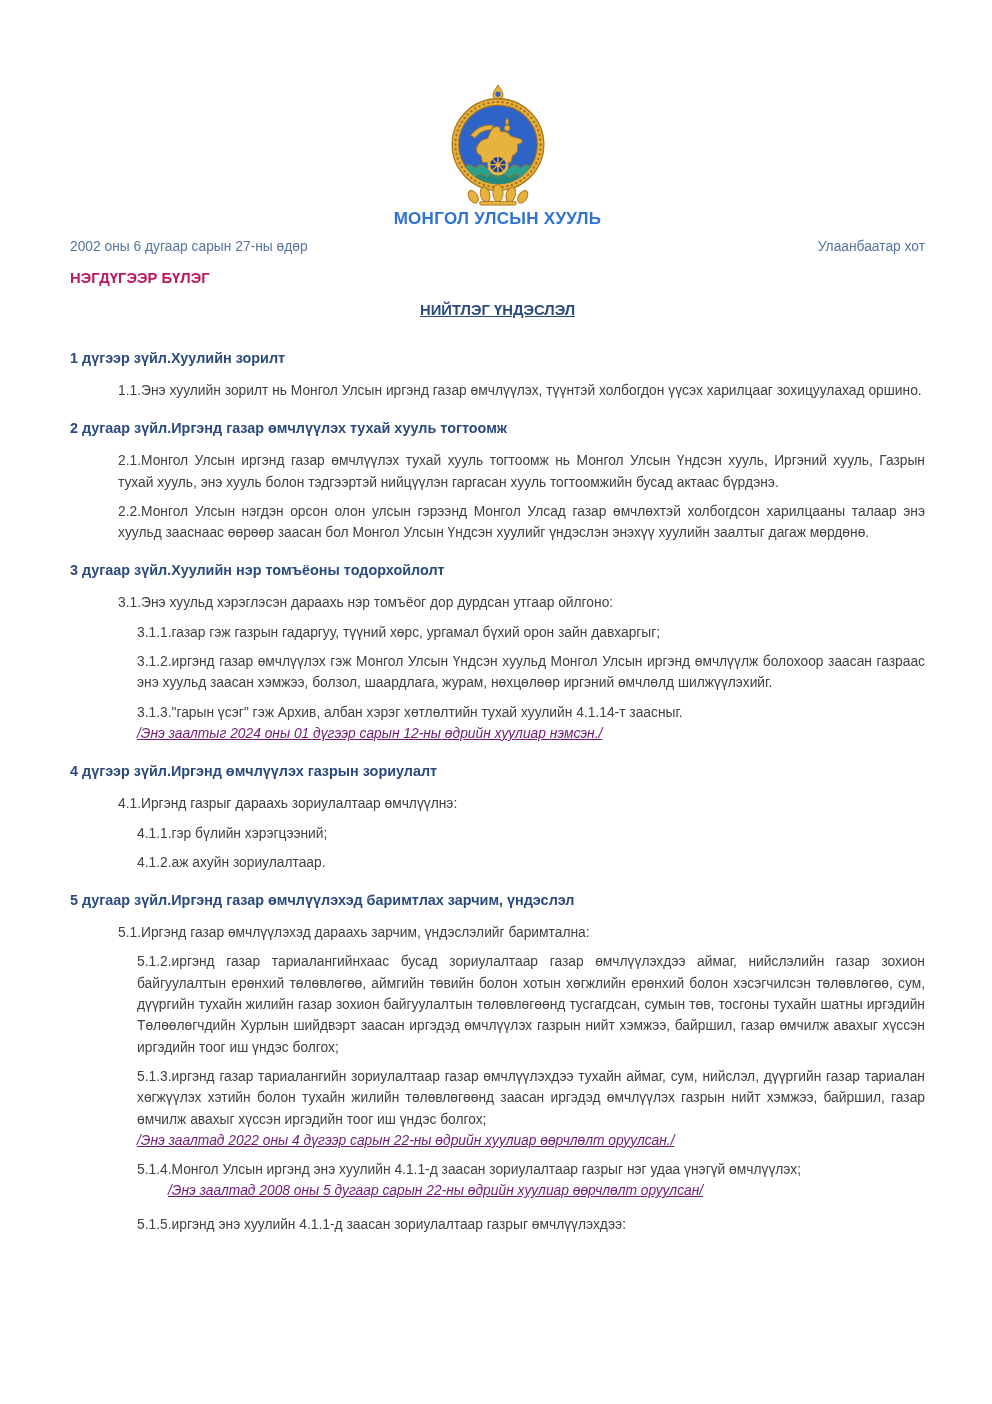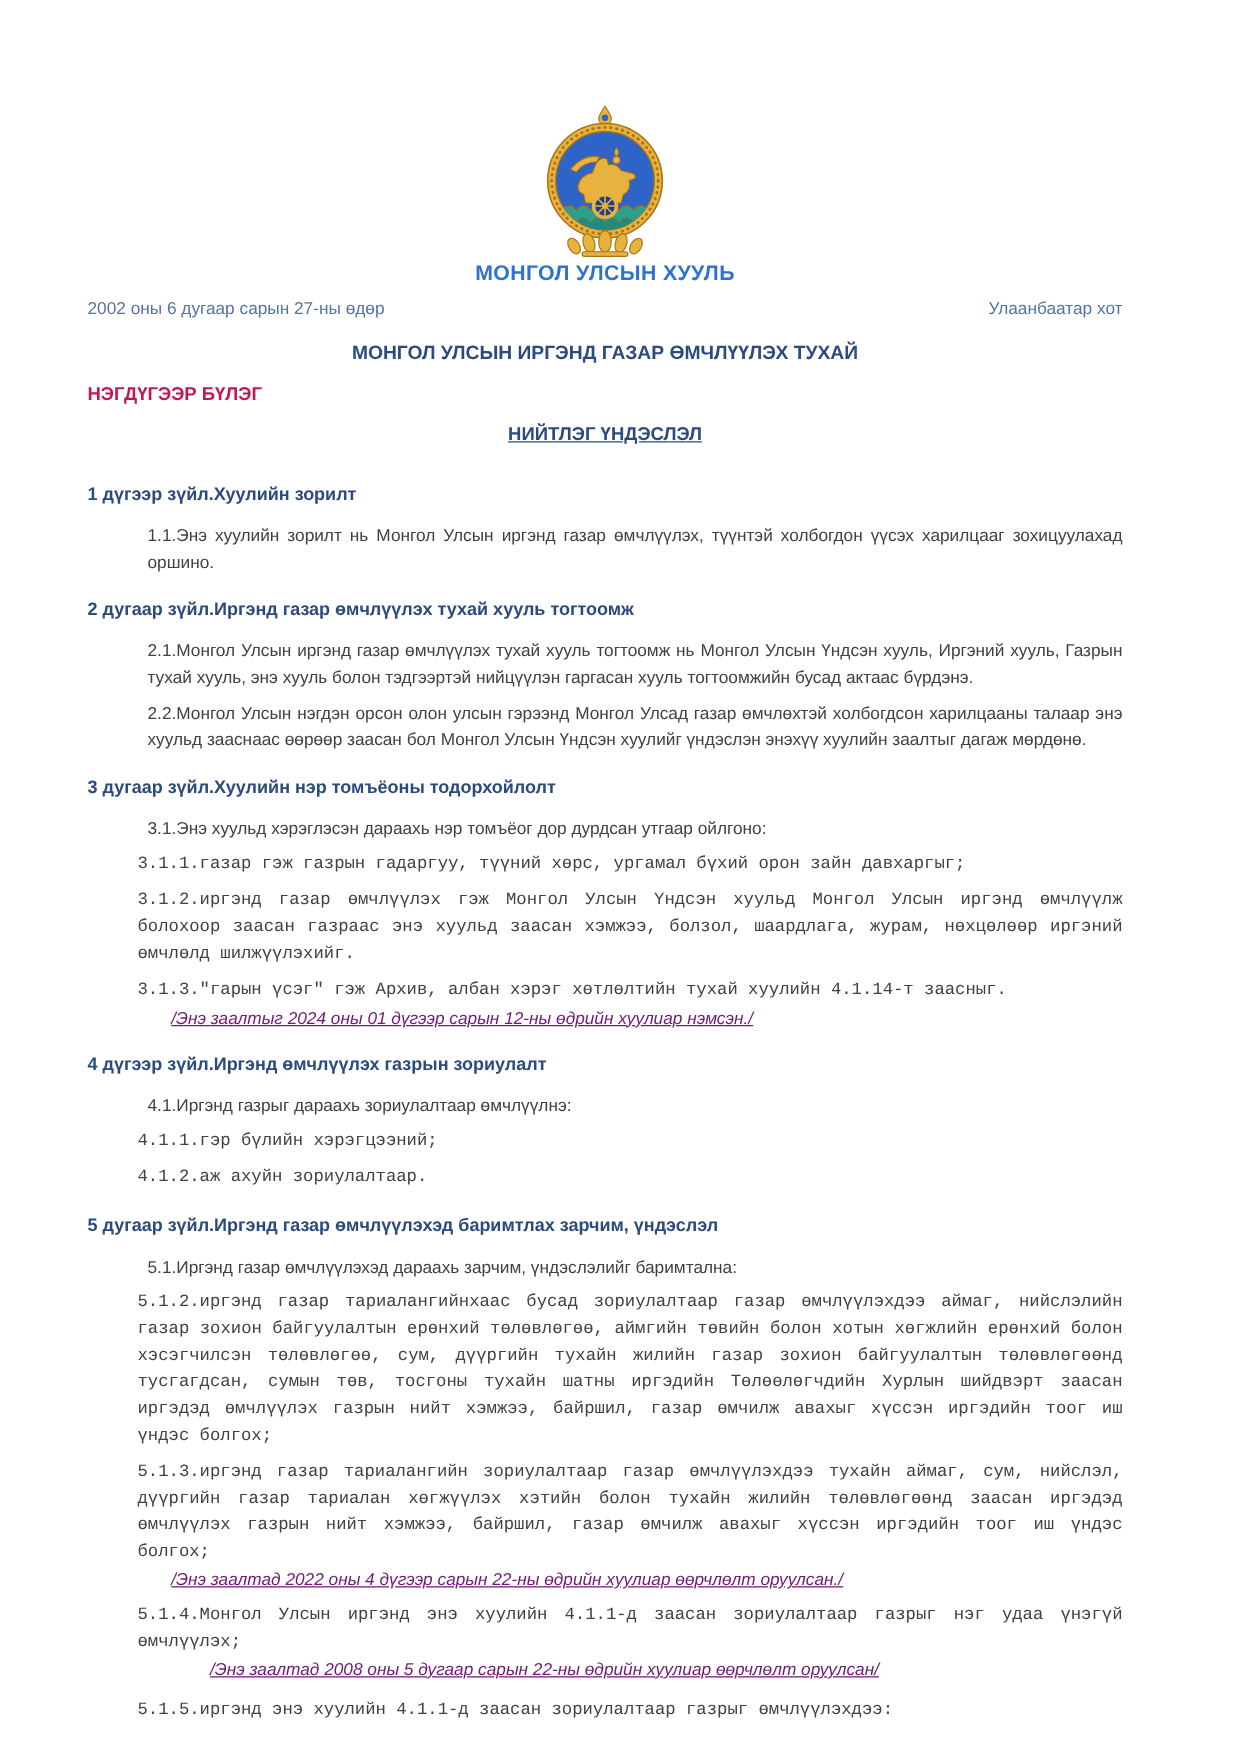--- a/index.html
+++ b/index.html
@@ -7,21 +7,21 @@
   body { font-family: "Liberation Sans", "DejaVu Sans", sans-serif; }
 
   .doc {
     position: relative;
     width: 992px;
     height: 1404px;
     margin: 0 auto;
     background: #ffffff;
     overflow: hidden;
   }
-  .content { padding: 0 94px 0 70px; }
+  .content { padding: 0 67px 0 70px; }
 
   .emblem-wrap {
     margin-top: 84px;
     display: flex;
     justify-content: center;
   }
 
   .law-label {
     margin-top: 2px;
     text-align: center;
@@ -73,21 +73,21 @@
 
   p.para {
     color: #414141;
     font-size: 13.8px;
     line-height: 21.3px;
     text-align: justify;
     margin-top: 8px;
   }
   p.para.first { margin-top: 13px; }
   p.para.lvl1 { margin-left: 48px; }
-  p.para.lvl2 { margin-left: 40px; font-family: Liberation Mono, monospace; }
+  p.para.lvl2 { margin-left: 67px; }
 
   p.para.amendment {
     margin-top: 0;
     margin-left: 67px;
     color: #701a75;
     font-style: italic;
     text-decoration: underline;
     text-align: left;
     cursor: pointer;
   }
@@ -168,21 +168,20 @@
       </svg>
     </div>
 
     <div class="law-label">МОНГОЛ УЛСЫН ХУУЛЬ</div>
 
     <div class="date-row">
       <span>2002 оны 6 дугаар сарын 27-ны өдөр</span>
       <span>Улаанбаатар хот</span>
     </div>
 
-    <div class="doc-title">МОНГОЛ УЛСЫН ИРГЭНД ГАЗАР ӨМЧЛҮҮЛЭХ ТУХАЙ</div>
     <div class="chapter">НЭГДҮГЭЭР БҮЛЭГ</div>
     <div class="chapter-sub">НИЙТЛЭГ ҮНДЭСЛЭЛ</div>
 
     <section class="article">
       <h3 class="article-heading">1 дүгээр зүйл.Хуулийн зорилт</h3>
       <p class="para lvl1 first">1.1.Энэ хуулийн зорилт нь Монгол Улсын иргэнд газар өмчлүүлэх, түүнтэй холбогдон үүсэх харилцааг зохицуулахад оршино.</p>
     </section>
 
     <section class="article">
       <h3 class="article-heading">2 дугаар зүйл.Иргэнд газар өмчлүүлэх тухай хууль тогтоомж</h3>

